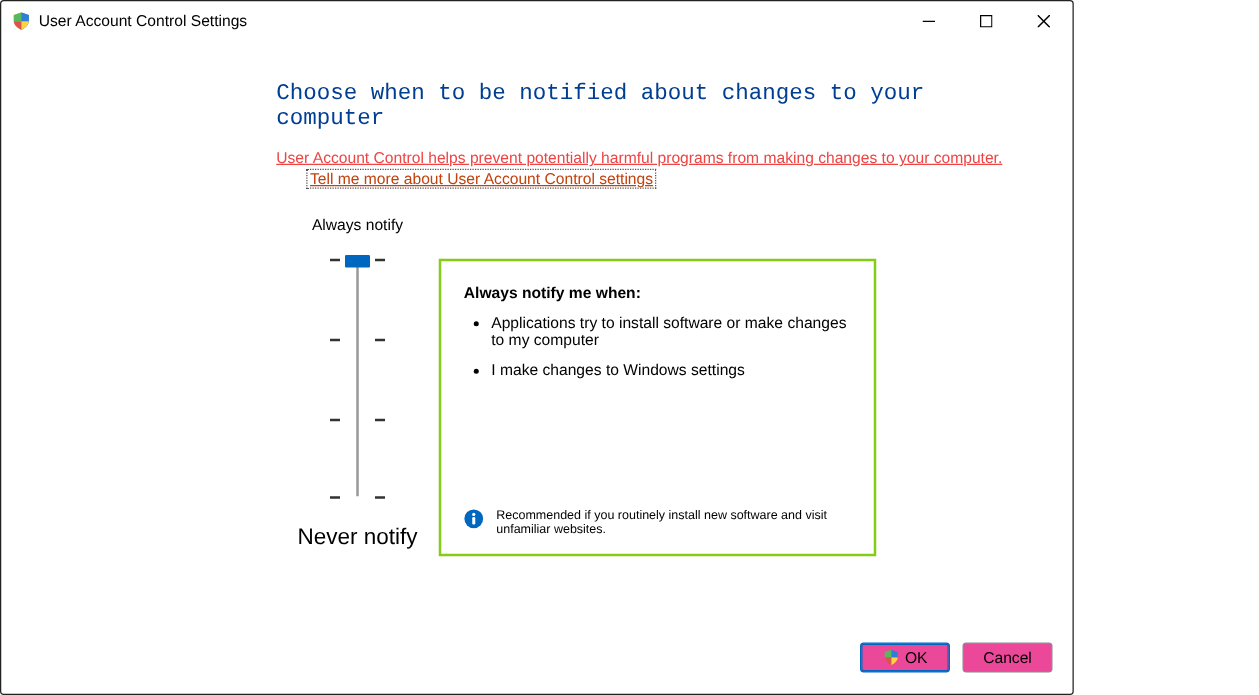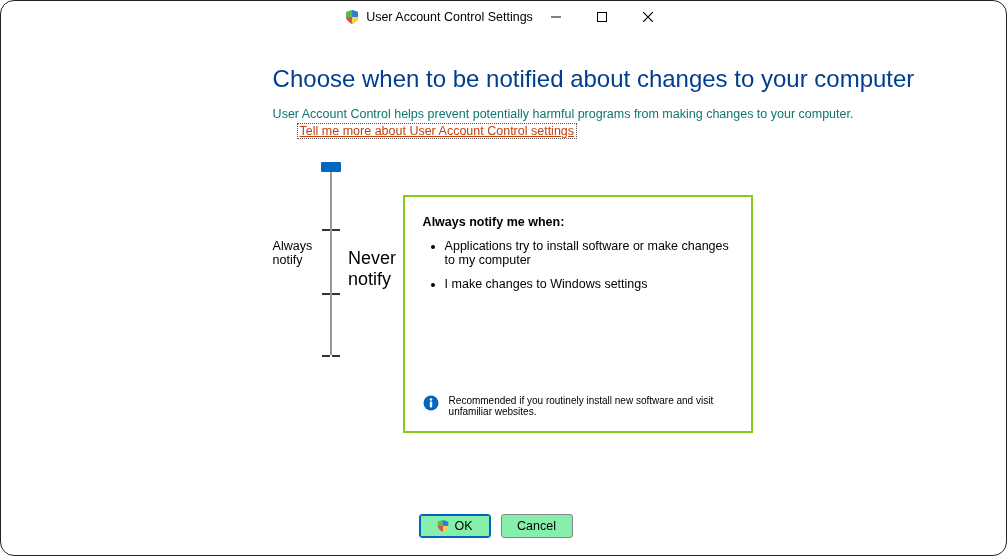--- a/index.html
+++ b/index.html
@@ -6,27 +6,26 @@
   html, body {
     margin: 0; padding: 0;
     width: 1007px; height: 556px;
     font-family: "Segoe UI", Tahoma, sans-serif;
     font-size: 12px;
     background: #fff;
     color: #000;
     overflow: hidden;
   }
   .window {
-    width: 1007px; height: 556px;
+    width: 859px; height: 556px;
     border: 1px solid #222;
-    border-radius: 14px;
+    border-radius: 3px;
     display: flex;
     flex-direction: column;
     background: #fff;
-    align-items: center;
   }
   
   .titlebar {
     height: 32px;
     display: flex;
     align-items: center;
     padding: 0 0 0 8px;
     font-size: 12.5px;
   }
   .titlebar .icon {
@@ -50,49 +49,51 @@
   }
   .win-btn svg { display: block; }
 
   
   .content {
     flex: 1;
     padding: 32px 40px 0 220px;
     position: relative;
   }
   .heading {
-    font-size: 24px;
+    font-size: 18px;
     color: #003e92;
     margin: 0 0 14px 0;
     font-weight: 400;
+    font-family: Liberation Mono, monospace;
   }
   .subtext {
     font-size: 12.5px;
-    color: #0f766e;
+    color: #ef4444;
     margin: 0 0 2px 0;
+    text-decoration: underline;
   }
   .help-link {
     font-size: 12.5px;
     color: #c2410c;
     text-decoration: underline;
     border: 1px dotted #555;
     padding: 0 2px;
     display: inline-block;
     margin-left: 24px;
   }
 
   .slider-area {
     margin-top: 22px;
     display: flex;
     align-items: flex-start;
   }
   .slider-column {
     width: 130px;
     display: flex;
-    flex-direction: row;
+    flex-direction: column;
     align-items: center;
   }
   .slider-top-label {
     font-size: 12.5px;
     margin-bottom: 16px;
     align-self: center;
   }
   .slider-bottom-label {
     font-size: 18px;
     margin-top: 16px;
@@ -179,21 +180,21 @@
     align-items: center;
     justify-content: flex-end;
     padding: 0 16px 10px 0;
     gap: 10px;
   }
   .btn {
     min-width: 72px;
     height: 24px;
     border: 1px solid #888;
     border-radius: 3px;
-    background: #86efac;
+    background: #ec4899;
     font-size: 12.5px;
     font-family: inherit;
     display: inline-flex;
     align-items: center;
     justify-content: center;
     padding: 0 12px;
     gap: 4px;
     cursor: pointer;
   }
   .btn.primary {

